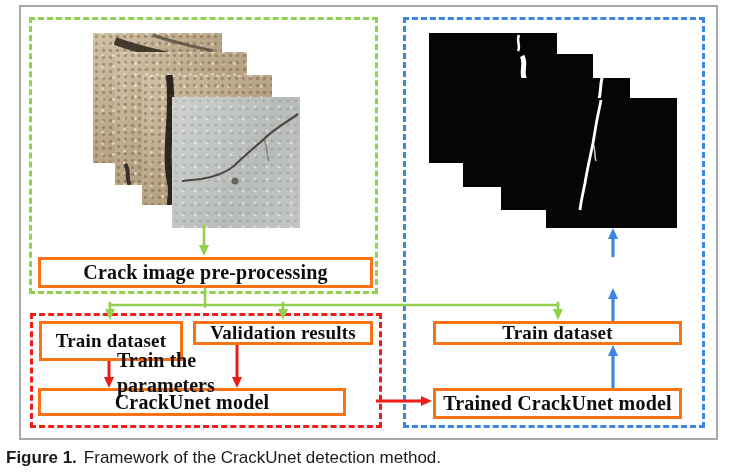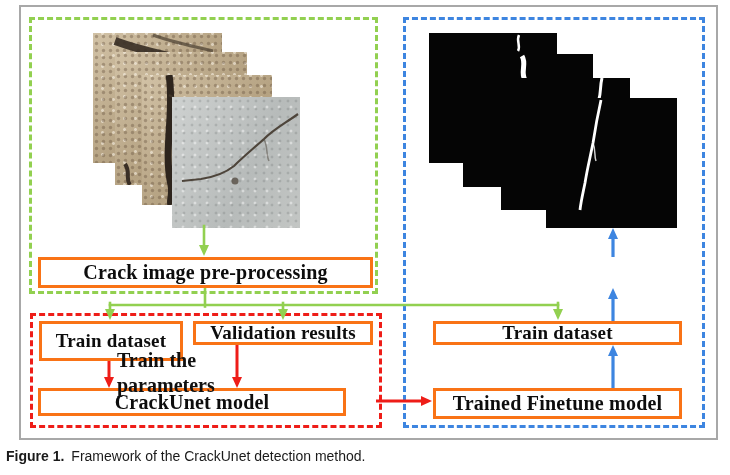--- a/index.html
+++ b/index.html
@@ -33,21 +33,21 @@
   .connectors{position:absolute;left:0;top:0;z-index:3;pointer-events:none;}
   .node{position:absolute;z-index:4;box-sizing:border-box;border:3px solid #f97316;
         background:#ffffff;display:flex;align-items:center;justify-content:center;
         font-weight:bold;color:#0d0d0d;letter-spacing:.2px;}
   .node.big{font-size:20px;}
   .node.mid{font-size:19px;}
   .edge-label{position:absolute;z-index:4;white-space:pre-line;
               font-weight:bold;font-size:20px;line-height:1.25;color:#101010;}
   .caption{position:absolute;left:6px;top:448px;z-index:5;
            font-family:"Liberation Sans","DejaVu Sans",sans-serif;
-           font-size:14px;color:#1a1a1a;}
+           font-size:17px;color:#1a1a1a;}
   .caption .cap-label{font-weight:bold;margin-right:7px;}
 </style>
 </head>
 <body>
 
 <div class="stage">
 
   <div class="figure-frame"></div>
 
   <div class="group green" style="left:29px;top:17px;width:349px;height:277px"></div>
@@ -132,21 +132,21 @@
       <path d="M613,321 L613,298" marker-end="url(#ah-b)"></path>
       <path d="M613,257 L613,238" marker-end="url(#ah-b)"></path>
     </g>
   </svg>
 
   <div class="node big" style="left:38px;top:257px;width:335px;height:31px">Crack image pre-processing</div>
   <div class="node mid" style="left:39px;top:321px;width:144px;height:40px">Train dataset</div>
   <div class="node mid" style="left:193px;top:321px;width:180px;height:24px">Validation results</div>
   <div class="node mid" style="left:433px;top:321px;width:249px;height:24px">Train dataset</div>
   <div class="node big" style="left:38px;top:388px;width:308px;height:28px">CrackUnet model</div>
-  <div class="node big" style="left:433px;top:388px;width:249px;height:31px">Trained Finetune model</div>
+  <div class="node big" style="left:433px;top:388px;width:249px;height:31px">Trained CrackUnet model</div>
 
   <div class="edge-label" style="left:117px;top:348px">Train the
 parameters</div>
 
   <div class="caption">
     <span class="cap-label">Figure 1.</span><span>Framework of the CrackUnet detection method.</span>
   </div>
 
 </div>
 

